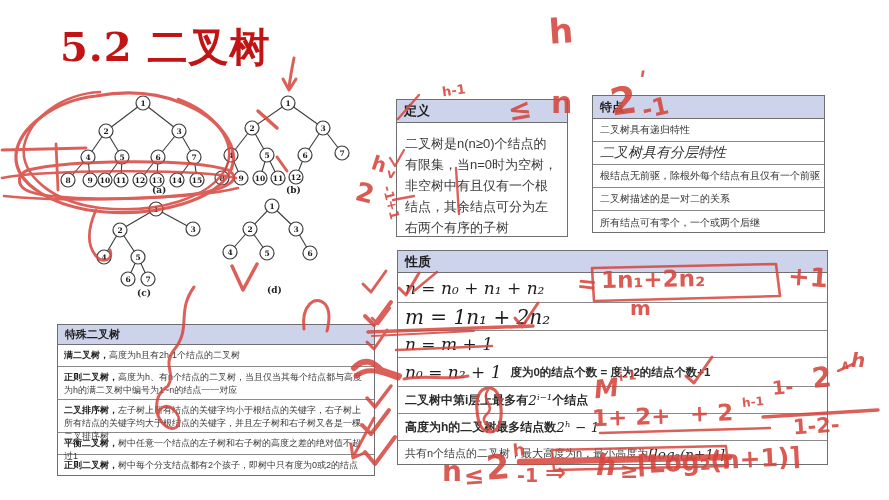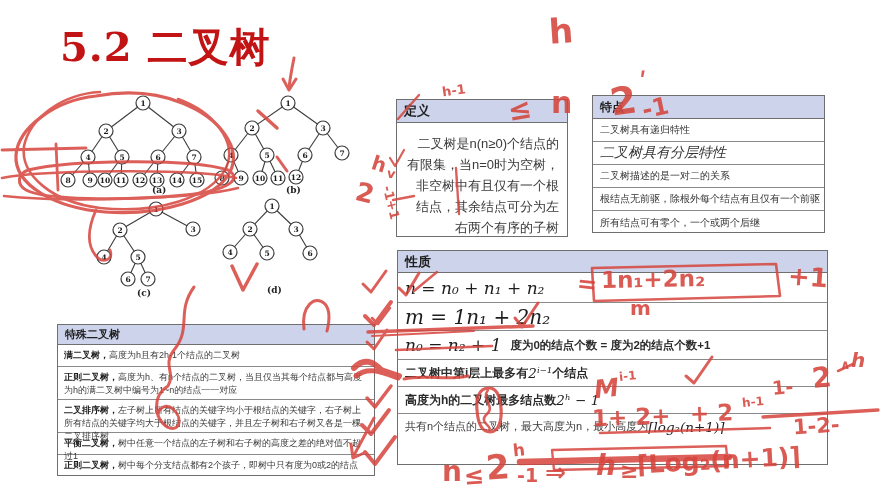--- a/index.html
+++ b/index.html
@@ -153,44 +153,47 @@
         <circle cx="230" cy="252" r="7" fill="#fff" stroke="#3c3c3c" stroke-width="1.2"></circle>
         <text x="230" y="254.6" text-anchor="middle" style="font:bold 7.5px &quot;DejaVu Serif&quot;,serif;fill:#1a1a1a;">4</text>
         <circle cx="267" cy="253" r="7" fill="#fff" stroke="#3c3c3c" stroke-width="1.2"></circle>
         <text x="267" y="255.6" text-anchor="middle" style="font:bold 7.5px &quot;DejaVu Serif&quot;,serif;fill:#1a1a1a;">5</text>
         <circle cx="310" cy="253" r="7" fill="#fff" stroke="#3c3c3c" stroke-width="1.2"></circle>
         <text x="310" y="255.6" text-anchor="middle" style="font:bold 7.5px &quot;DejaVu Serif&quot;,serif;fill:#1a1a1a;">6</text>
         <text x="267" y="293" class="tlabel">(d)</text>
       </g>
     </svg>
 
-  <div class="tbl" id="def-table" style="left:396px;top:99px;width:172px;height:138px;text-align:right;">
+  <div class="tbl" id="def-table" style="left:396px;top:99px;width:172px;height:138px;">
     <div class="hd" style="height:23px;font-size:13px;">定义</div>
     <div class="defbody">二叉树是n(n≥0)个结点的有限集，当n=0时为空树，非空树中有且仅有一个根结点，其余结点可分为左右两个有序的子树</div>
   </div>
 
   <div class="tbl" id="feat-table" style="left:592px;top:95px;width:233px;height:138px;">
     <div class="hd" style="height:23px;font-size:12px;">特点</div>
     <div id="feat-rows">
         <div class="frow" style="height: 23px; font-size: 10px; font-weight: 500;">二叉树具有递归特性</div>
         <div class="frow" style="height: 23px; font-size: 14px; font-weight: 500; font-style: italic;">二叉树具有分层特性</div>
+        <div class="frow" style="height: 23px; font-size: 10px; font-weight: 500;">根结点无前驱，除根外每个结点有且仅有一个前驱</div>
         <div class="frow" style="height: 23px; font-size: 10px; font-weight: 500;">二叉树描述的是一对二的关系</div>
-        <div class="frow" style="height: 23px; font-size: 10px; font-weight: 500;">根结点无前驱，除根外每个结点有且仅有一个前驱</div>
         <div class="frow" style="height: 23px; font-size: 10px; font-weight: 500;">所有结点可有零个，一个或两个后继</div>
       </div>
   </div>
 
   <div class="tbl" id="prop-table" style="left:397px;top:250px;width:431px;height:215px;">
     <div class="hd" style="height:22px;font-size:13px;">性质</div>
     <div id="prop-rows">
         <div class="prow" style="height: 30px;">
           <span class="mt" style="font-size: 17px;">n = n₀ + n₁ + n₂</span>
         </div>
         <div class="prow" style="height: 28px;">
           <span class="mt" style="font-size: 20px;">m = 1n₁ + 2n₂</span>
+        </div>
+        <div class="prow" style="height: 27px;">
+          <span class="mt" style="font-size: 17px;">n = m + 1</span>
         </div>
         <div class="prow" style="height: 29px;">
           <span class="mt" style="font-size: 17px;">n₀ = n₂ + 1</span>
           <span class="note" style="font-size: 11.5px;">度为0的结点个数 = 度为2的结点个数+1</span>
         </div>
         <div class="prow" style="height: 27px;">
           <span class="pre" style="font-size: 12px;">二叉树中第i层上最多有 </span>
           <span class="mt" style="font-size: 13.5px;">2ⁱ⁻¹</span>
           <span class="pre" style="font-size: 12px;"> 个结点</span>
         </div>

